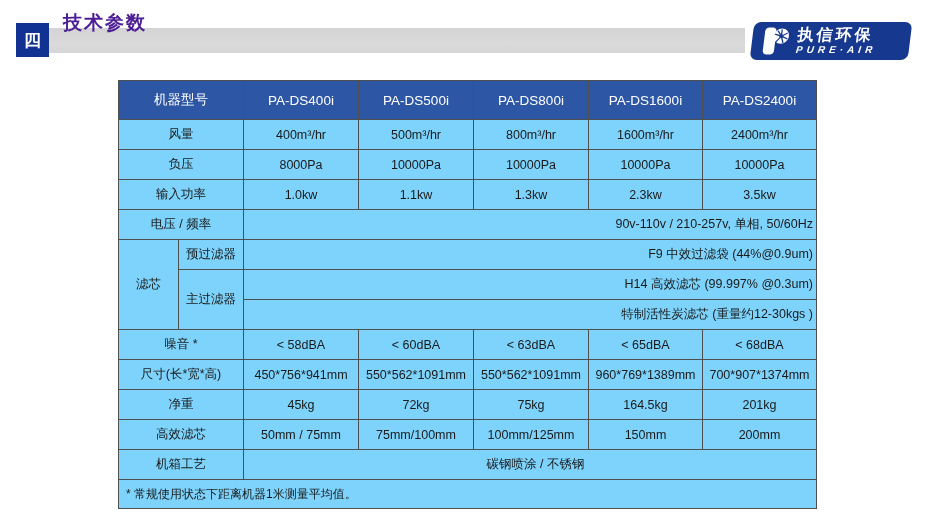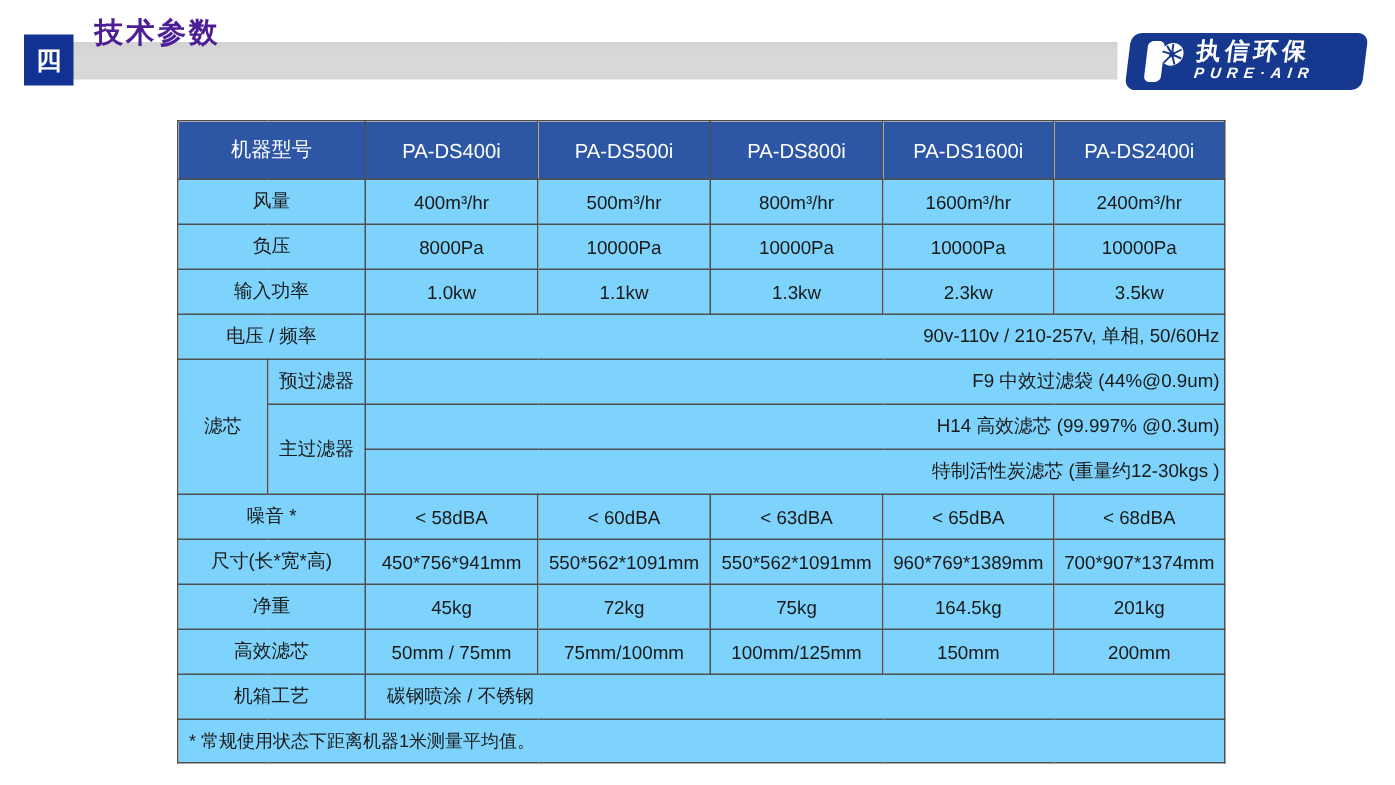--- a/index.html
+++ b/index.html
@@ -64,21 +64,21 @@
     font-size: 12.5px; color: #1a1a1a;
     text-align: center; vertical-align: middle;
     height: 29px; padding: 0 3px;
     overflow: hidden; white-space: nowrap;
   }
   .spec-table tr.header-row td {
     background: #2d57a5; color: #ffffff;
     font-weight: normal; font-size: 13.5px; height: 38px;
   }
   .spec-table td.row-label { }
-  .spec-table td.span-left { text-align: left; padding-left: 14px; }
+  .spec-table td.span-left { text-align: center; padding-left: 14px; }
   .spec-table td.span-center { text-align: right; }
   .spec-table td.footnote-cell {
     text-align: left; padding-left: 7px; font-size: 12px; height: 28px; margin-top: 37px;
   }
 </style>
 </head>
 <body>
 
 <div class="title-bar"></div>
 <div class="section-badge">

